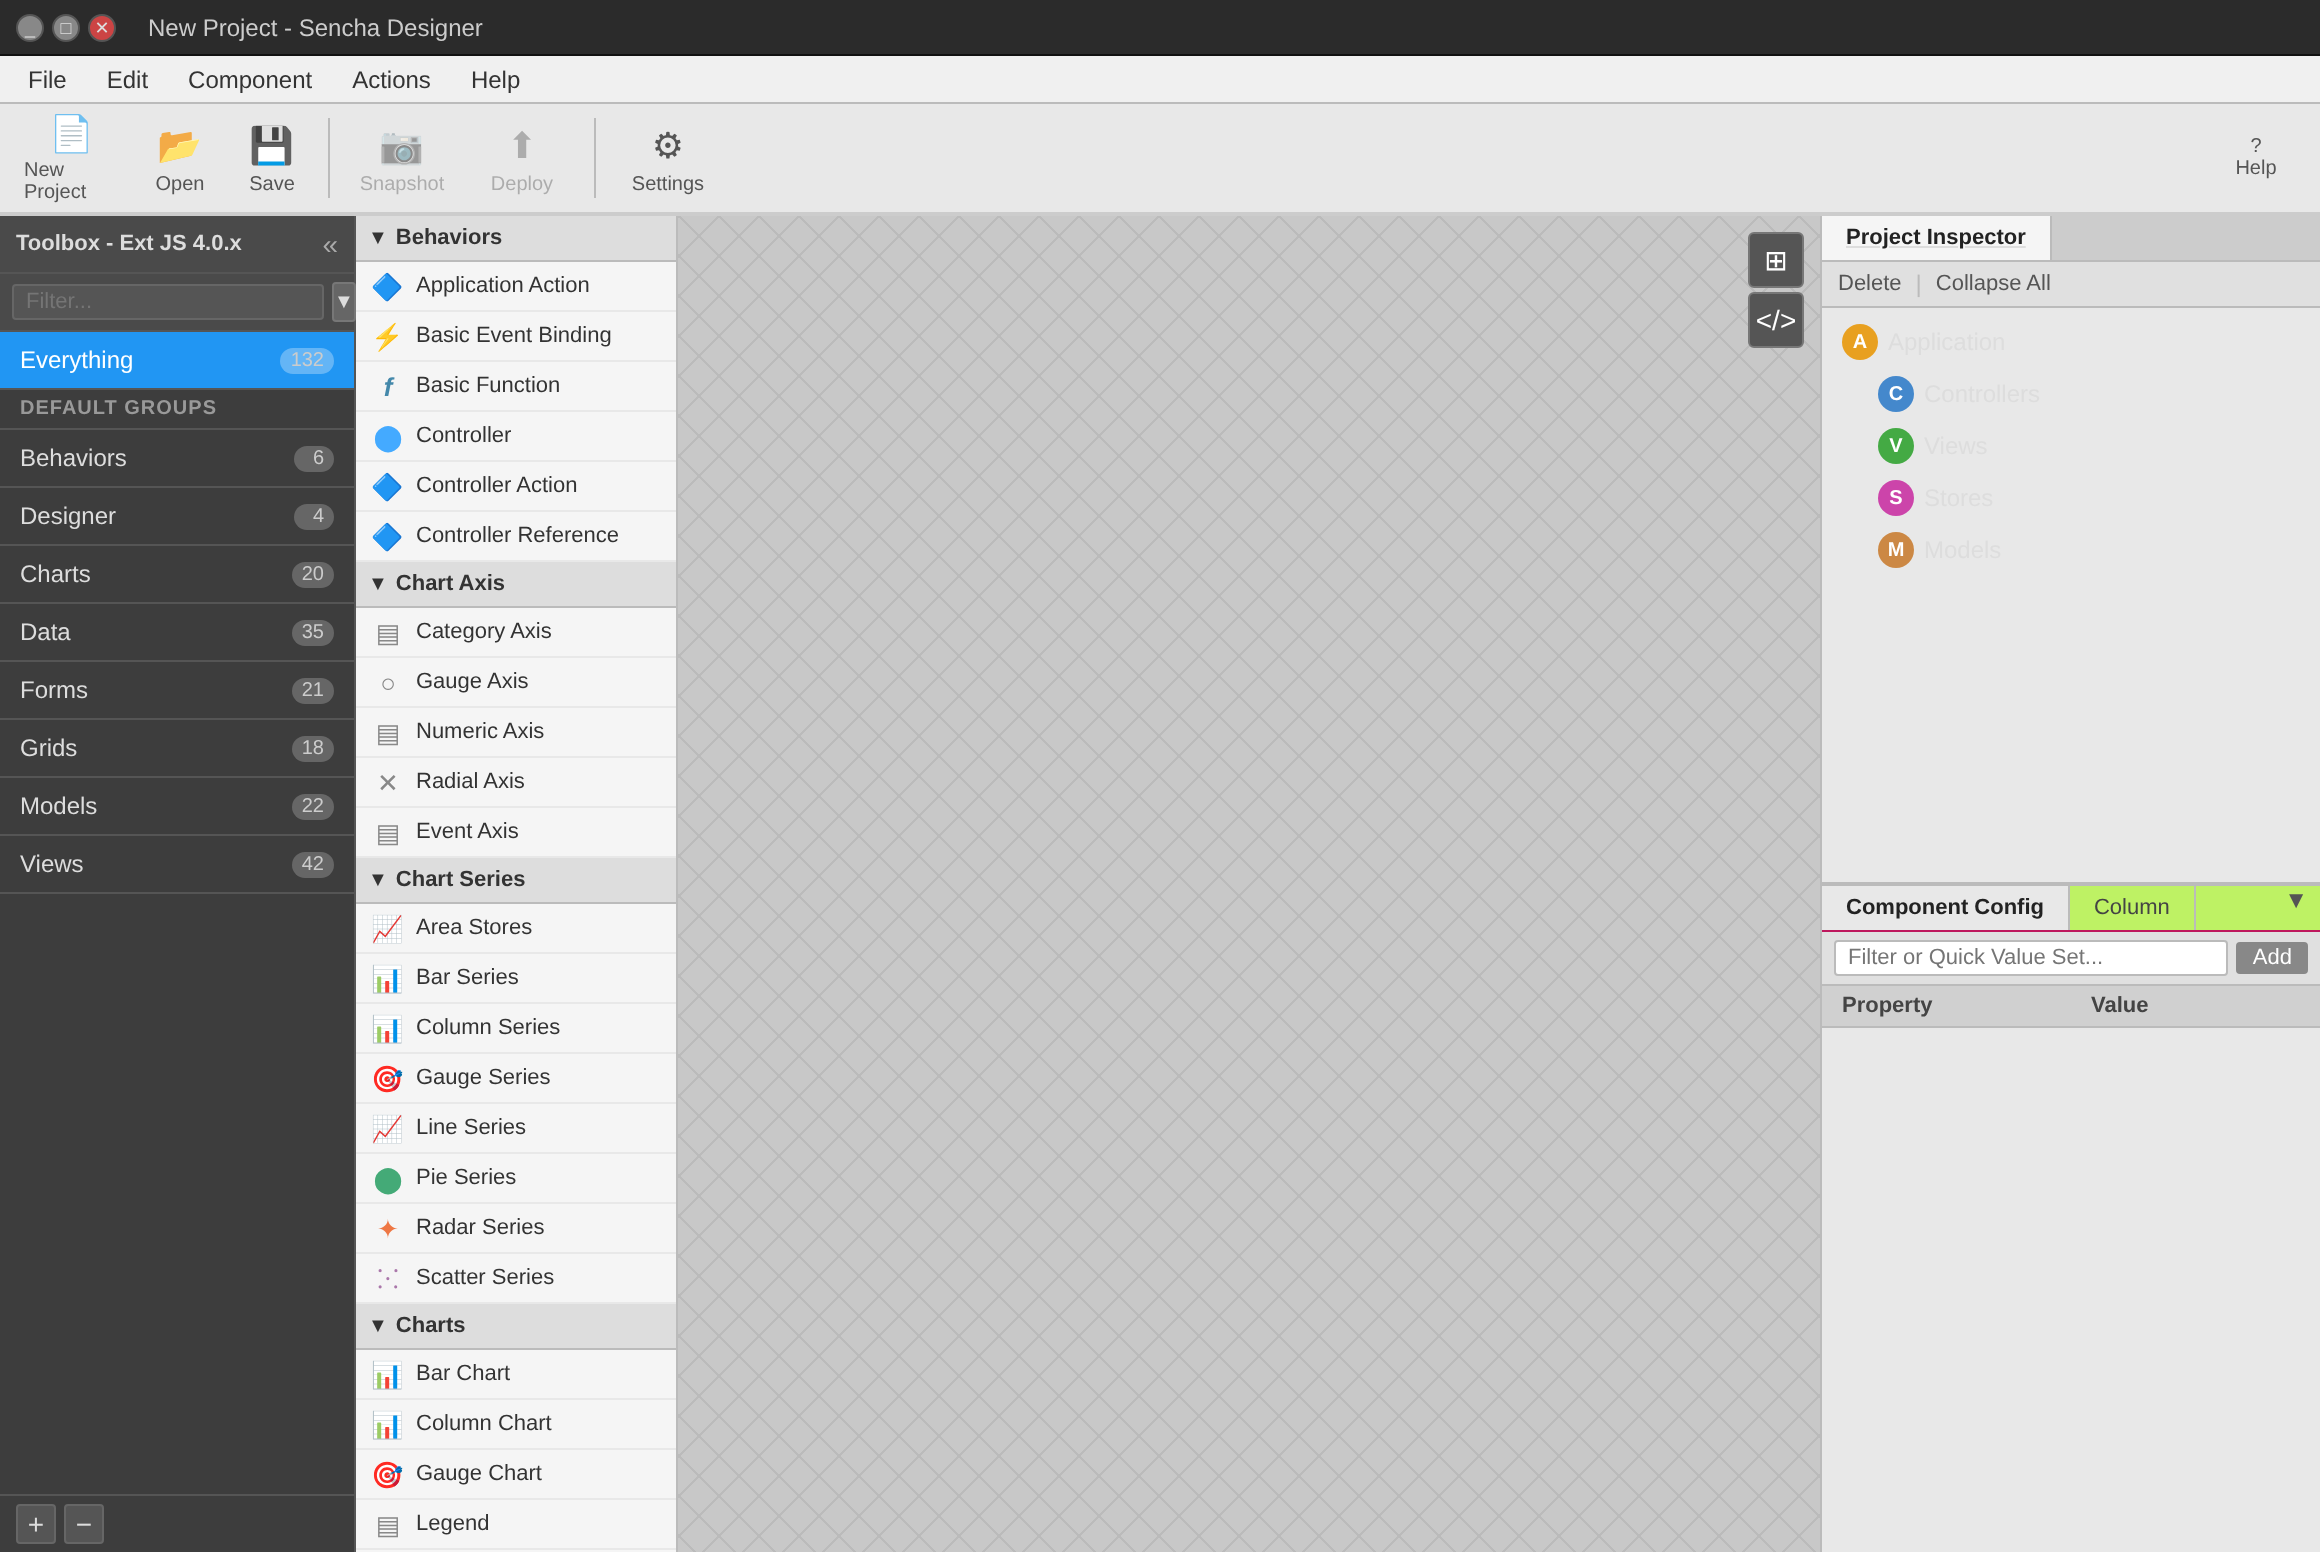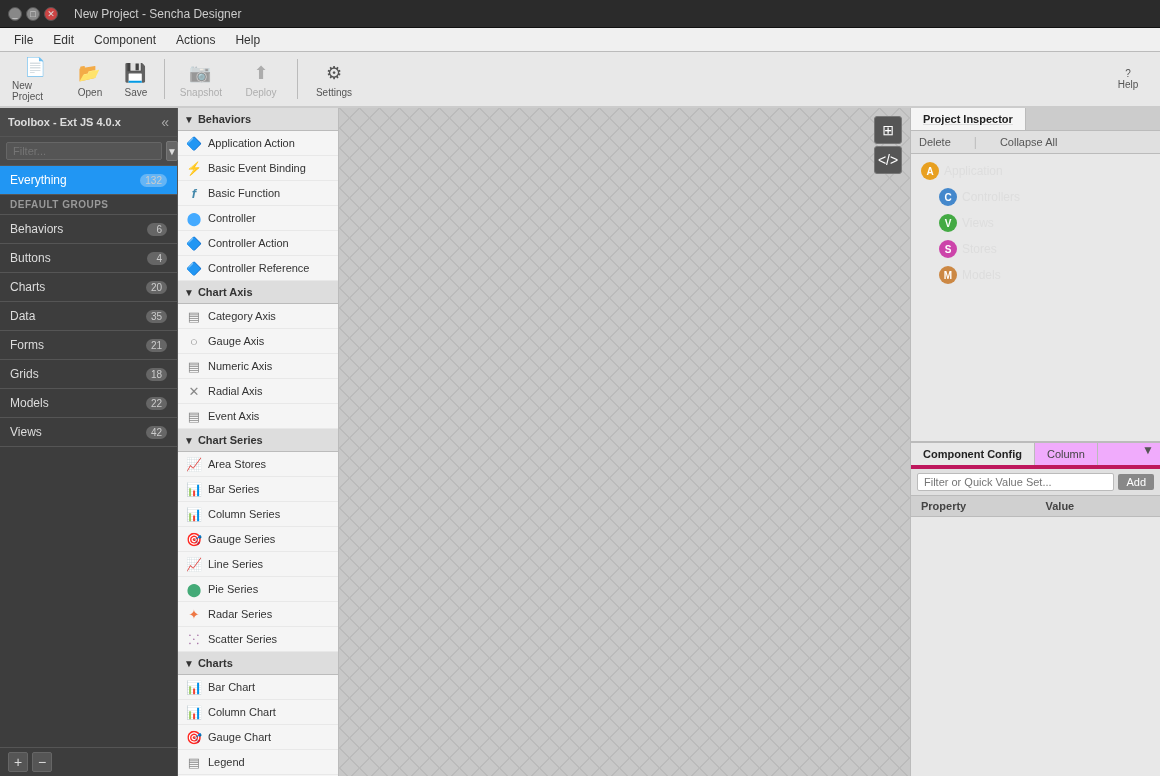--- a/index.html
+++ b/index.html
@@ -112,32 +112,32 @@
       width: 28px; height: 28px; background: #555; border: 1px solid #777;
       border-radius: 3px; cursor: pointer; display: flex; align-items: center; justify-content: center; color: #fff; font-size: 14px;
     }
 
     
     .right-panel { width: 250px; background: #e8e8e8; display: flex; flex-direction: column; border-left: 1px solid #bbb; }
     .project-inspector { flex: 1; border-bottom: 2px solid #bbb; }
     .panel-tab-bar { display: flex; align-items: center; background: #ccc; border-bottom: 1px solid #bbb; text-decoration: underline; }
     .panel-tab { padding: 5px 12px; font-size: 11px; cursor: pointer; color: #444; border-right: 1px solid #bbb; }
     .panel-tab.active { background: #f5f5f5; color: #222; font-weight: bold; }
-    .panel-actions { display: flex; align-items: center; padding: 4px 8px; gap: 23px; border-bottom: 1px solid #bbb; background: #e0e0e0; }
+    .panel-actions { display: flex; align-items: center; padding: 4px 8px; gap: 7px; border-bottom: 1px solid #bbb; background: #e0e0e0; }
     .action-link { font-size: 11px; color: #555; cursor: pointer; }
 
     
     .project-tree { padding: 4px 0; }
     .tree-item { display: flex; align-items: center; gap: 5px; padding: 4px 10px; cursor: pointer; font-size: 12px; }
     .tree-item .ti-icon { width: 18px; height: 18px; border-radius: 50%; display: flex; align-items: center; justify-content: center; font-size: 10px; font-weight: bold; color: #fff; flex-shrink: 0; }
     .tree-item.child { padding-left: 28px; }
 
     
     .comp-config { flex: 1; display: flex; flex-direction: column; }
-    .config-tab-bar { display: flex; background: #f0abfc; border-bottom: 4px solid #be185d; }
+    .config-tab-bar { display: flex; background: #bef264; border-bottom: 1px solid #be185d; }
     .config-tab { padding: 5px 12px; font-size: 11px; cursor: pointer; color: #444; border-right: 1px solid #bbb; }
     .config-tab.active { background: #e8e8e8; color: #222; font-weight: bold; }
     .config-dropdown { margin-left: auto; padding: 0 6px; color: #555; cursor: pointer; }
     .config-filter-row { display: flex; align-items: center; padding: 4px 6px; gap: 4px; background: #e0e0e0; border-bottom: 1px solid #bbb; }
     .config-filter-input { flex: 1; background: #fff; border: 1px solid #bbb; color: #333; padding: 2px 6px; font-size: 11px; border-radius: 2px; outline: none; }
     .add-btn { background: #888; color: #fff; border: none; padding: 2px 8px; font-size: 11px; cursor: pointer; border-radius: 2px; }
     .config-cols { display: flex; border-bottom: 1px solid #bbb; background: #d0d0d0; }
     .config-col { padding: 4px 10px; font-size: 11px; color: #444; font-weight: bold; flex: 1; }
 
     
@@ -218,21 +218,21 @@
       <div class="cat-item active">
         <span class="cat-label">Everything</span>
         <span class="cat-count">132</span>
       </div>
       <div class="cat-group-label">DEFAULT GROUPS</div>
       <div class="cat-item">
         <span class="cat-label">Behaviors</span>
         <span class="cat-count">6</span>
       </div>
       <div class="cat-item">
-        <span class="cat-label">Buttons</span>
+        <span class="cat-label">Designer</span>
         <span class="cat-count">4</span>
       </div>
       <div class="cat-item">
         <span class="cat-label">Charts</span>
         <span class="cat-count">20</span>
       </div>
       <div class="cat-item">
         <span class="cat-label">Data</span>
         <span class="cat-count">35</span>
       </div>

